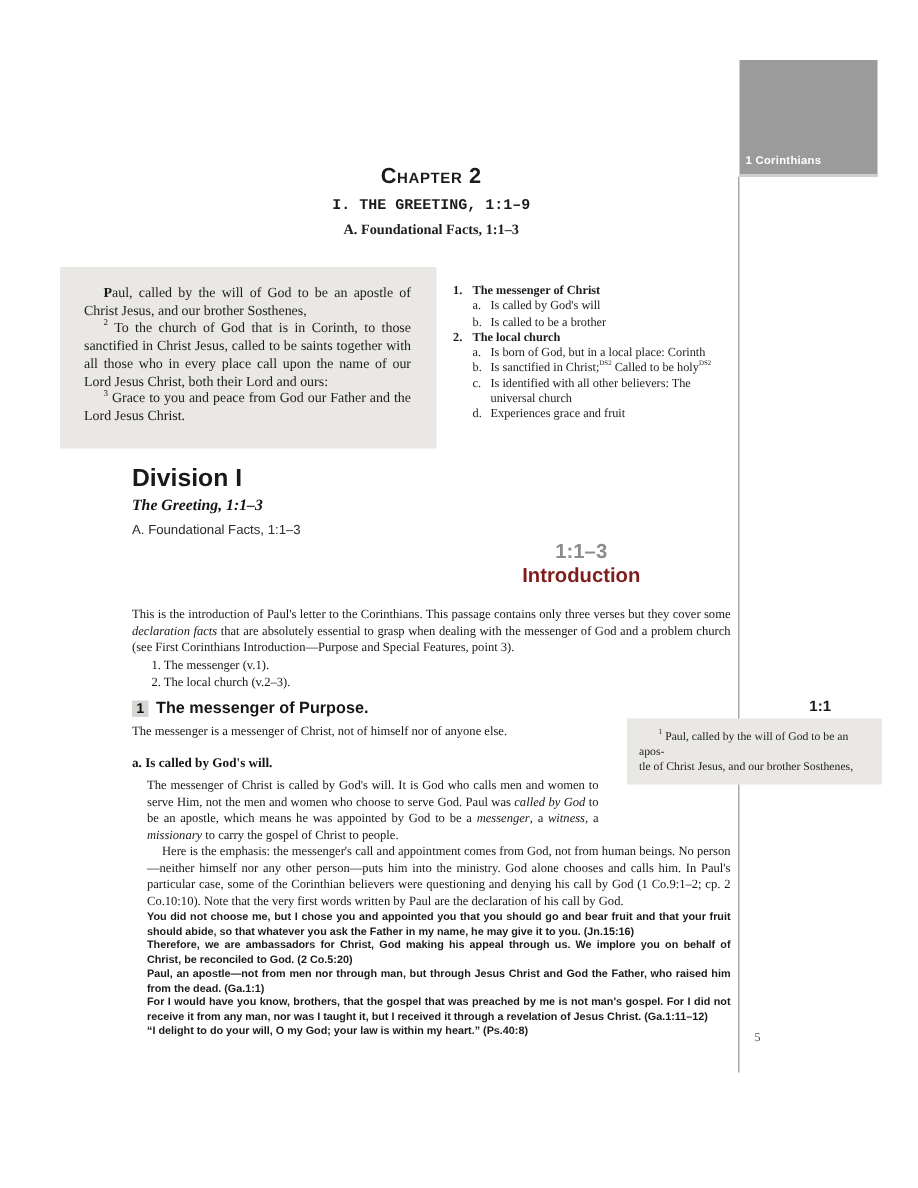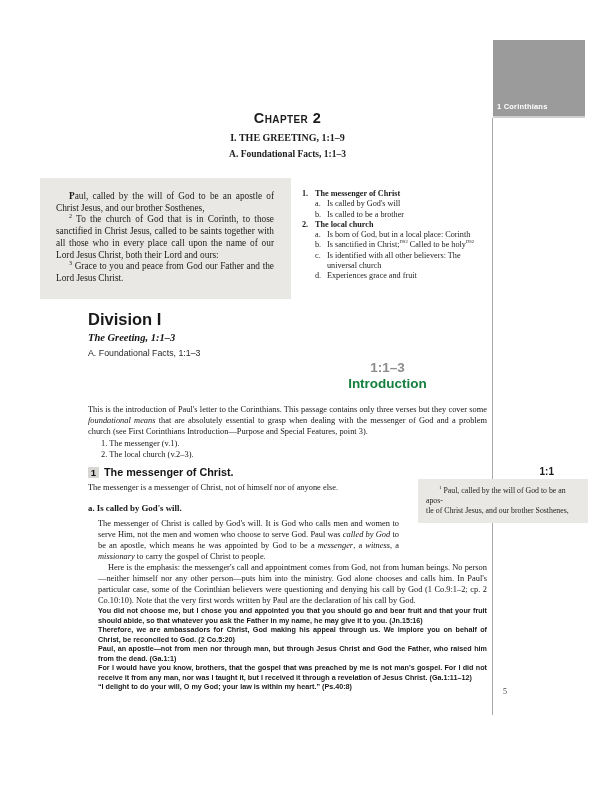--- a/index.html
+++ b/index.html
@@ -11,21 +11,21 @@
        background:var(--tab_bg,#9b9b9b);border-bottom:2px solid #cfcfcf;}
   .tab-label{position:absolute;left:4px;bottom:5px;font-family:"Liberation Sans",sans-serif;
        font-weight:bold;font-size:7.5px;color:#ffffff;letter-spacing:.2px;}
 
   .vrule{position:absolute;left:492px;top:118px;width:1px;height:597px;background:var(--rule,#a9a9a9);}
 
   
   .header{position:absolute;left:88px;top:110px;width:399px;text-align:center;}
   .chapter{font-family:"Liberation Sans",sans-serif;font-variant:small-caps;font-weight:bold;
        font-size:14.5px;letter-spacing:.4px;color:#1c1c1c;}
-  .sect{margin-top:6px;font-family:Liberation Serif, serif;font-weight:bold;font-size:10px;color:#1c1c1c;}
+  .sect{margin-top:6px;font-family:Liberation Mono, monospace;font-weight:bold;font-size:10px;color:#1c1c1c;}
   .subsect{margin-top:6px;font-weight:bold;font-size:9.5px;color:#1c1c1c;}
 
   
   .twocol{position:absolute;left:40px;top:178px;width:450px;display:flex;}
   .scripture{width:251px;box-sizing:border-box;background:var(--box_bg,#e9e8e4);
        padding:13px 17px 14px 16px;font-size:9.3px;line-height:11.7px;text-align:justify;color:#1b1b1b;}
   .scripture p{margin:0;text-indent:13px;}
   .scripture sup{font-size:6px;line-height:0;}
   .outline{width:188px;box-sizing:border-box;margin-left:11px;padding-top:11px;
        font-size:8.2px;line-height:10.3px;color:#1b1b1b;}
@@ -39,21 +39,21 @@
   
   .division{position:absolute;left:88px;top:310px;}
   .div-title{font-family:"Liberation Sans",sans-serif;font-weight:bold;font-size:16.5px;color:#191919;}
   .div-sub{font-weight:bold;font-style:italic;font-size:10.5px;margin-top:3px;}
   .div-subsub{font-family:"Liberation Sans",sans-serif;font-size:8.8px;margin-top:5px;color:#2a2a2a;}
 
   
   .introref{position:absolute;left:288px;top:360px;width:199px;text-align:center;
        font-family:"Liberation Sans",sans-serif;font-weight:bold;}
   .ref-gray{font-size:13.5px;color:var(--ref_gray,#8c8c8c);}
-  .ref-head{font-size:13.5px;color:#15803d;margin-top:1px;}
+  .ref-head{font-size:13.5px;color:#7f1d1d;margin-top:1px;}
 
   
   .introbody{position:absolute;left:88px;top:404px;width:399px;font-size:8.4px;line-height:11px;}
   .introbody p{margin:0;}
   .just{text-align:justify;}
   .ilist{margin-top:1px;padding-left:13px;}
 
   
   .margin-ref{position:absolute;left:418px;top:466px;width:136px;text-align:right;
        font-family:"Liberation Sans",sans-serif;font-weight:bold;font-size:10px;color:#1b1b1b;}
@@ -142,37 +142,37 @@
     <div class="div-sub">The Greeting, 1:1–3</div>
     <div class="div-subsub">A. Foundational Facts, 1:1–3</div>
   </div>
 
   <div class="introref">
     <div class="ref-gray">1:1–3</div>
     <div class="ref-head">Introduction</div>
   </div>
 
   <div class="introbody">
-    <p class="just"><span>This is the introduction of Paul's letter to the Corinthians. This passage contains only three verses but they cover some </span><i>foundational means</i><span> that are absolutely essential to grasp when dealing with the messenger of God and a problem church (see First Corinthians Introduction—Purpose and Special Features, point 3).</span></p>
+    <p class="just"><span>This is the introduction of Paul's letter to the Corinthians. This passage contains only three verses but they cover some </span><i>declaration facts</i><span> that are absolutely essential to grasp when dealing with the messenger of God and a problem church (see First Corinthians Introduction—Purpose and Special Features, point 3).</span></p>
     <div class="ilist">
       <div>1.  The messenger (v.1).</div>
       <div>2.  The local church (v.2–3).</div>
     </div>
   </div>
 
   <div class="margin-ref">1:1</div>
   <div class="margin-box">
     <div class="ml1"><sup>1</sup><span> Paul, called by the will of God to be an apos-</span></div>
     <div class="ml2">tle of Christ Jesus, and our brother Sosthenes,</div>
   </div>
 
   <div class="main">
     <div class="pt-head">
       <span class="pt-num">1</span>
-      <span>The messenger of Christ.</span>
+      <span>The messenger of Purpose.</span>
     </div>
     <p class="lead">The messenger is a messenger of Christ, not of himself nor of anyone else.</p>
 
     <div class="sa-head">a.  Is called by God's will.</div>
     <div class="sa-body">
       <p class="just"><span class="spacer"></span><span>The messenger of Christ is called by God's will. It is God who calls men and women to serve Him, not the men and women who choose to serve God. Paul was </span><i>called by God</i><span> to be an apostle, which means he was appointed by God to be a </span><i>messenger</i><span>, a </span><i>witness</i><span>, a </span><i>missionary</i><span> to carry the gospel of Christ to people.</span></p>
       <p class="just indent">Here is the emphasis: the messenger's call and appointment comes from God, not from human beings. No person—neither himself nor any other person—puts him into the ministry. God alone chooses and calls him. In Paul's particular case, some of the Corinthian believers were questioning and denying his call by God (1 Co.9:1–2; cp. 2 Co.10:10). Note that the very first words written by Paul are the declaration of his call by God.</p>
       <p class="quote just">You did not choose me, but I chose you and appointed you that you should go and bear fruit and that your fruit should abide, so that whatever you ask the Father in my name, he may give it to you. (Jn.15:16)</p>
       <p class="quote just">Therefore, we are ambassadors for Christ, God making his appeal through us. We implore you on behalf of Christ, be reconciled to God. (2 Co.5:20)</p>
       <p class="quote just">Paul, an apostle—not from men nor through man, but through Jesus Christ and God the Father, who raised him from the dead. (Ga.1:1)</p>

